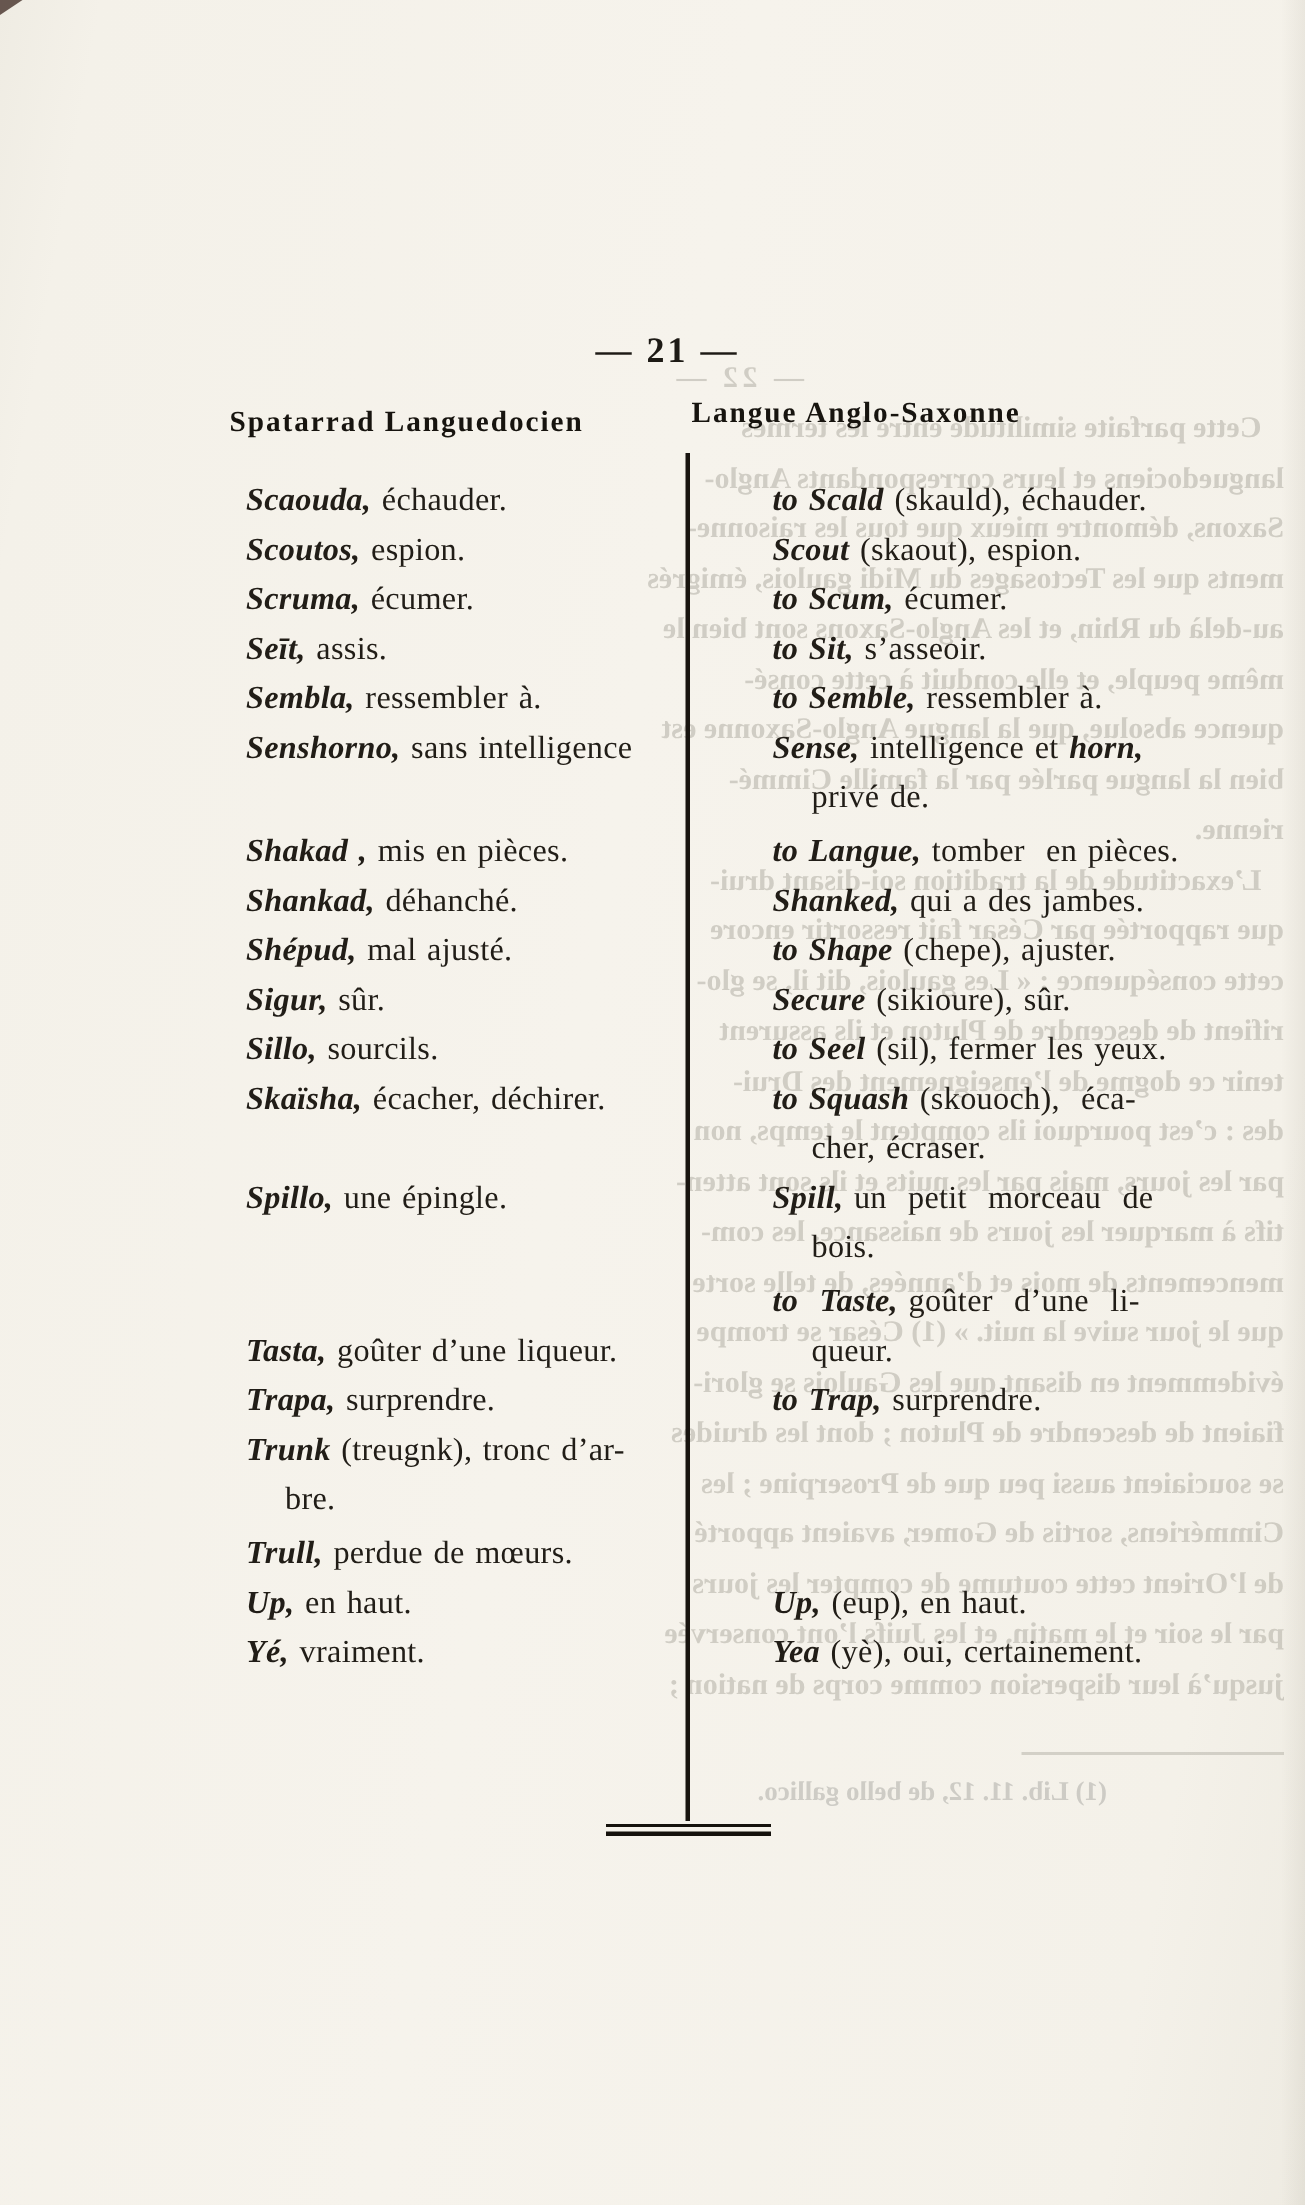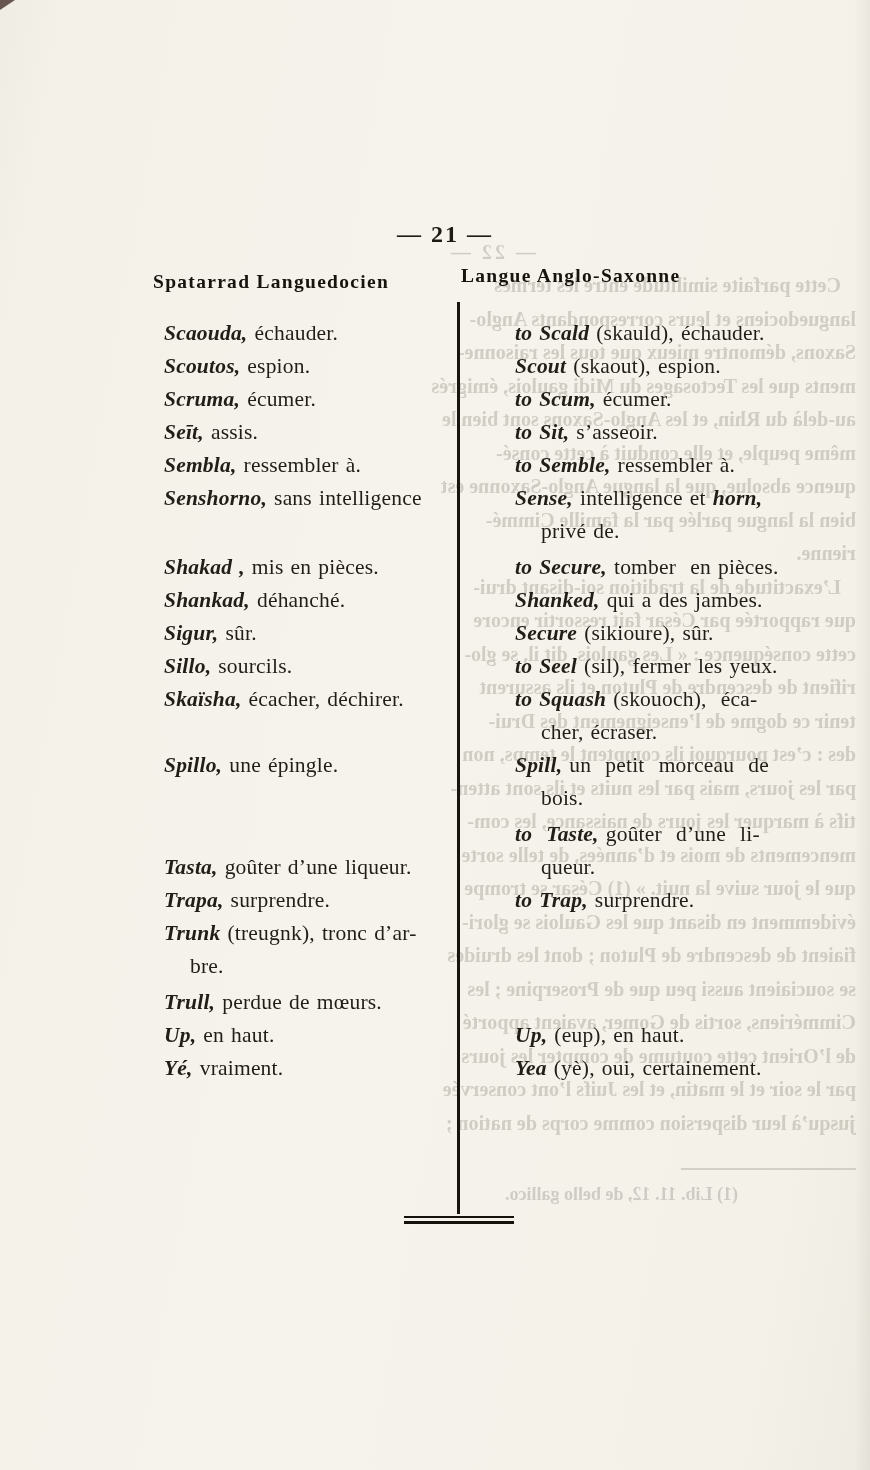--- a/index.html
+++ b/index.html
@@ -113,25 +113,29 @@
       <div class="row">
         <div class="cl"><span class="hw">Sembla,</span><span class="ro"> ressembler à.</span></div>
         <div class="cr"><span class="hw">to Semble,</span><span class="ro"> ressembler à.</span></div>
       </div>
       <div class="row">
         <div class="cl"><span class="hw">Senshorno,</span><span class="ro"> sans intelligence</span></div>
         <div class="cr"><span class="hw">Sense,</span><span class="ro"> intelligence et </span><span class="hw">horn,</span><span class="ro"></span><br><span class="ro">privé de.</span></div>
       </div>
       <div class="row gap">
         <div class="cl"><span class="hw">Shakad ,</span><span class="ro"> mis en pièces.</span></div>
-        <div class="cr"><span class="hw">to Secure,</span><span class="ro"> tomber  en pièces.</span></div>
+        <div class="cr"><span class="hw">to Langue,</span><span class="ro"> tomber  en pièces.</span></div>
       </div>
       <div class="row">
         <div class="cl"><span class="hw">Shankad,</span><span class="ro"> déhanché.</span></div>
         <div class="cr"><span class="hw">Shanked,</span><span class="ro"> qui a des jambes.</span></div>
+      </div>
+      <div class="row">
+        <div class="cl"><span class="hw">Shépud,</span><span class="ro"> mal ajusté.</span></div>
+        <div class="cr"><span class="hw">to Shape </span><span class="it">(chepe)</span><span class="ro">, ajuster.</span></div>
       </div>
       <div class="row">
         <div class="cl"><span class="hw">Sigur,</span><span class="ro"> sûr.</span></div>
         <div class="cr"><span class="hw">Secure </span><span class="it">(sikioure)</span><span class="ro">, sûr.</span></div>
       </div>
       <div class="row">
         <div class="cl"><span class="hw">Sillo,</span><span class="ro"> sourcils.</span></div>
         <div class="cr"><span class="hw">to Seel </span><span class="it">(sil)</span><span class="ro">, fermer les yeux.</span></div>
       </div>
       <div class="row">

